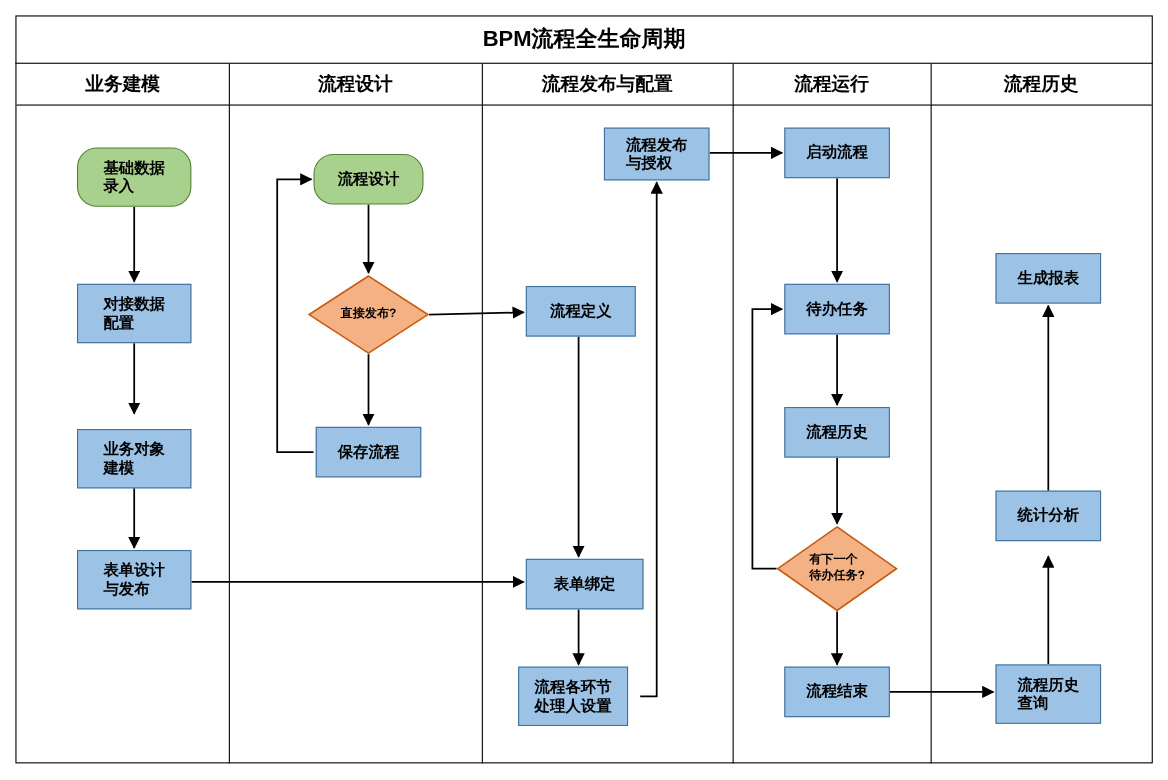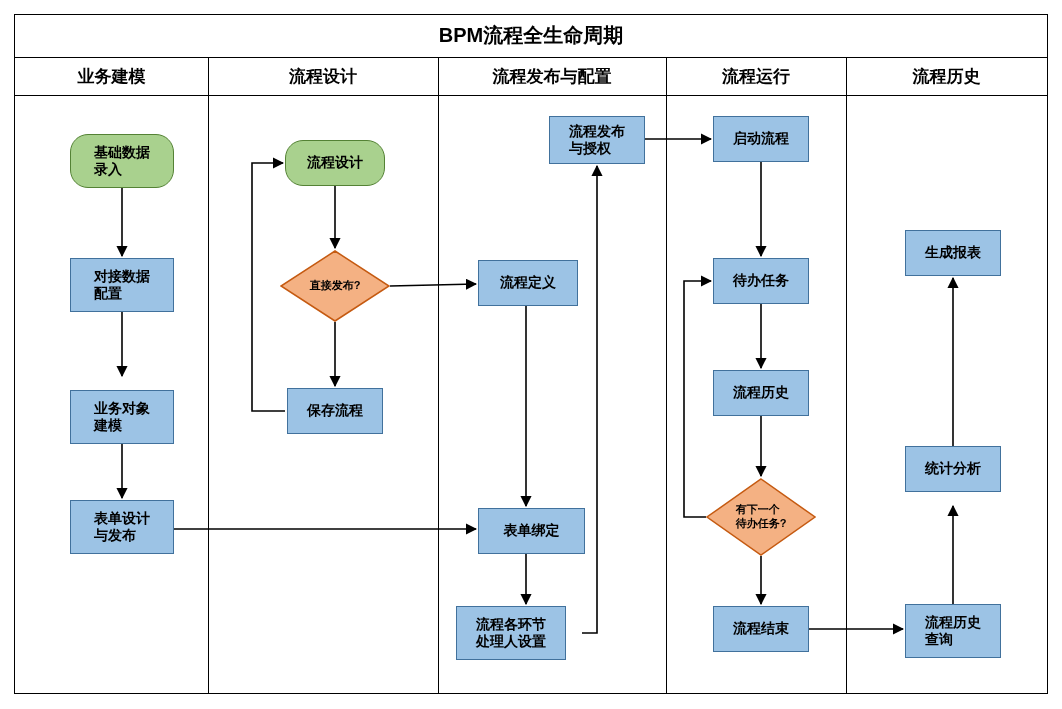--- a/index.html
+++ b/index.html
@@ -183,21 +183,21 @@
     </svg>
     <span class="diamond-label">直接发布?</span>
   </div>
 
   <div class="node rect" style="left:287px; top:388px; width:96px; height:46px;">保存流程</div>
 
   <div class="node rect" style="left:549px; top:116px; width:96px; height:48px;">流程发布
 与授权</div>
   <div class="node rect" style="left:478px; top:260px; width:100px; height:46px;">流程定义</div>
   <div class="node rect" style="left:478px; top:508px; width:107px; height:46px;">表单绑定</div>
-  <div class="node rect" style="left:456px; top:606px; width:110px; height:54px;">流程各环节
+  <div class="node rect" style="left:471px; top:606px; width:100px; height:54px;">流程各环节
 处理人设置</div>
 
   <div class="node rect" style="left:713px; top:116px; width:96px; height:46px;">启动流程</div>
   <div class="node rect" style="left:713px; top:258px; width:96px; height:46px;">待办任务</div>
   <div class="node rect" style="left:713px; top:370px; width:96px; height:46px;">流程历史</div>
 
   <div class="node diamond" style="left:706px; top:478px; width:110px; height:78px;">
     <svg class="diamond-shape" viewBox="0 0 110 78" preserveAspectRatio="none">
       <polygon points="55,1 109,39 55,77 1,39" fill="#F4B183" stroke="#C55A11" stroke-width="1.5"></polygon>
     </svg>

